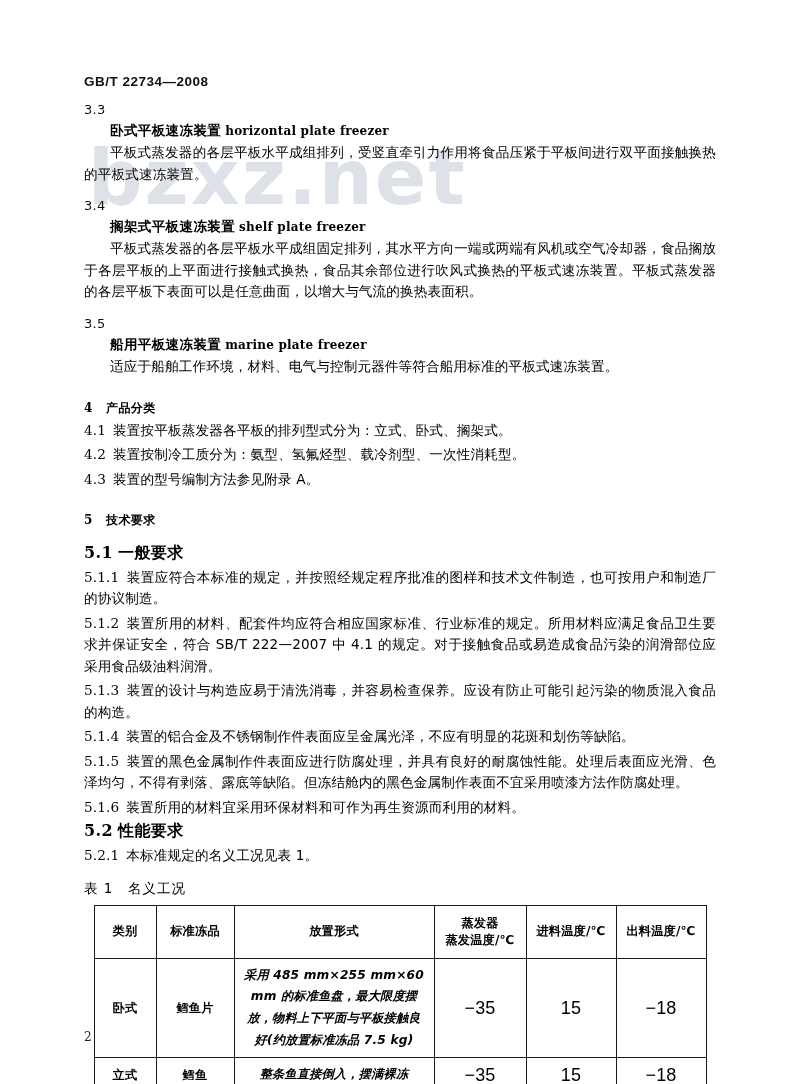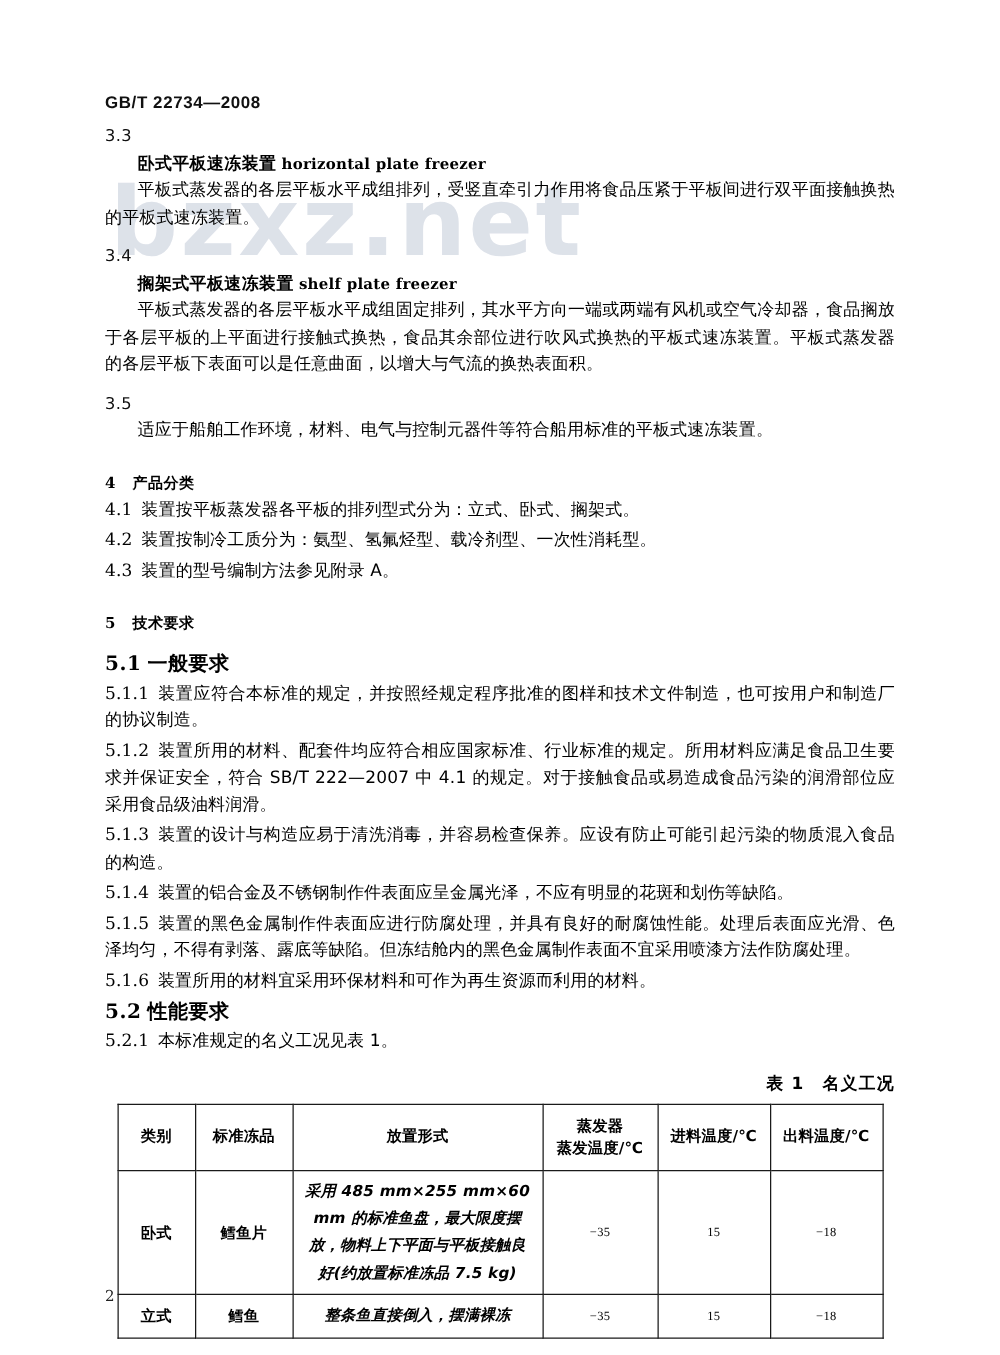--- a/index.html
+++ b/index.html
@@ -113,23 +113,23 @@
     letter-spacing: 0.15px;
   }
   .item .sn {
     font-family: "DejaVu Serif", "Liberation Serif", serif;
   }
   .item .sn.w2 { margin-right: 7px; }
   .item .sn.w3 { margin-right: 7px; }
   .num { font-family: "DejaVu Serif", "Liberation Serif", serif; }
   
   .table-caption {
-    text-align: right;
+    text-align: left;
     font-size: 13.5px;
-    font-weight: bold;
+    font-weight: normal;
     margin-top: 13px;
     margin-bottom: 7px;
     letter-spacing: 1px;
   }
   table.nominal {
     border-collapse: collapse;
     width: 612px;
     margin: 0 auto;
     table-layout: fixed;
   }
@@ -147,22 +147,22 @@
     font-weight: bold;
     height: 44px;
     line-height: 1.35;
   }
   table.nominal td.center {
     text-align: center;
     font-weight: bold;
   }
   table.nominal td.numcell {
     text-align: center;
-    font-family: Liberation Serif, serif;
-    font-size: 10px;
+    font-family: Liberation Sans, sans-serif;
+    font-size: 18px;
   }
   table.nominal td.desc {
     text-align: center;
     font-weight: bold;
     line-height: 1.78;
     padding: 6px 7px;
     font-style: italic;
   }
   .col-a { width: 62px; }
   .col-b { width: 78px; }
@@ -198,20 +198,23 @@
     </div>
     <div class="para">平板式蒸发器的各层平板水平成组排列，受竖直牵引力作用将食品压紧于平板间进行双平面接触换热的平板式速冻装置。</div>
 
     <div class="clause-num">3.4</div>
     <div class="term-line">
       <span>搁架式平板速冻装置</span><span class="en">shelf plate freezer</span>
     </div>
     <div class="para">平板式蒸发器的各层平板水平成组固定排列，其水平方向一端或两端有风机或空气冷却器，食品搁放于各层平板的上平面进行接触式换热，食品其余部位进行吹风式换热的平板式速冻装置。平板式蒸发器的各层平板下表面可以是任意曲面，以增大与气流的换热表面积。</div>
 
     <div class="clause-num">3.5</div>
+    <div class="term-line">
+      <span>船用平板速冻装置</span><span class="en">marine plate freezer</span>
+    </div>
     <div class="para">适应于船舶工作环境，材料、电气与控制元器件等符合船用标准的平板式速冻装置。</div>
 
     <div class="section-head">
       <span class="sn num">4</span><span>产品分类</span>
     </div>
     <div class="item">
       <span class="sn w2 num">4.1</span><span>装置按平板蒸发器各平板的排列型式分为：立式、卧式、搁架式。</span>
     </div>
     <div class="item">
       <span class="sn w2 num">4.2</span><span>装置按制冷工质分为：氨型、氢氟烃型、载冷剂型、一次性消耗型。</span>

